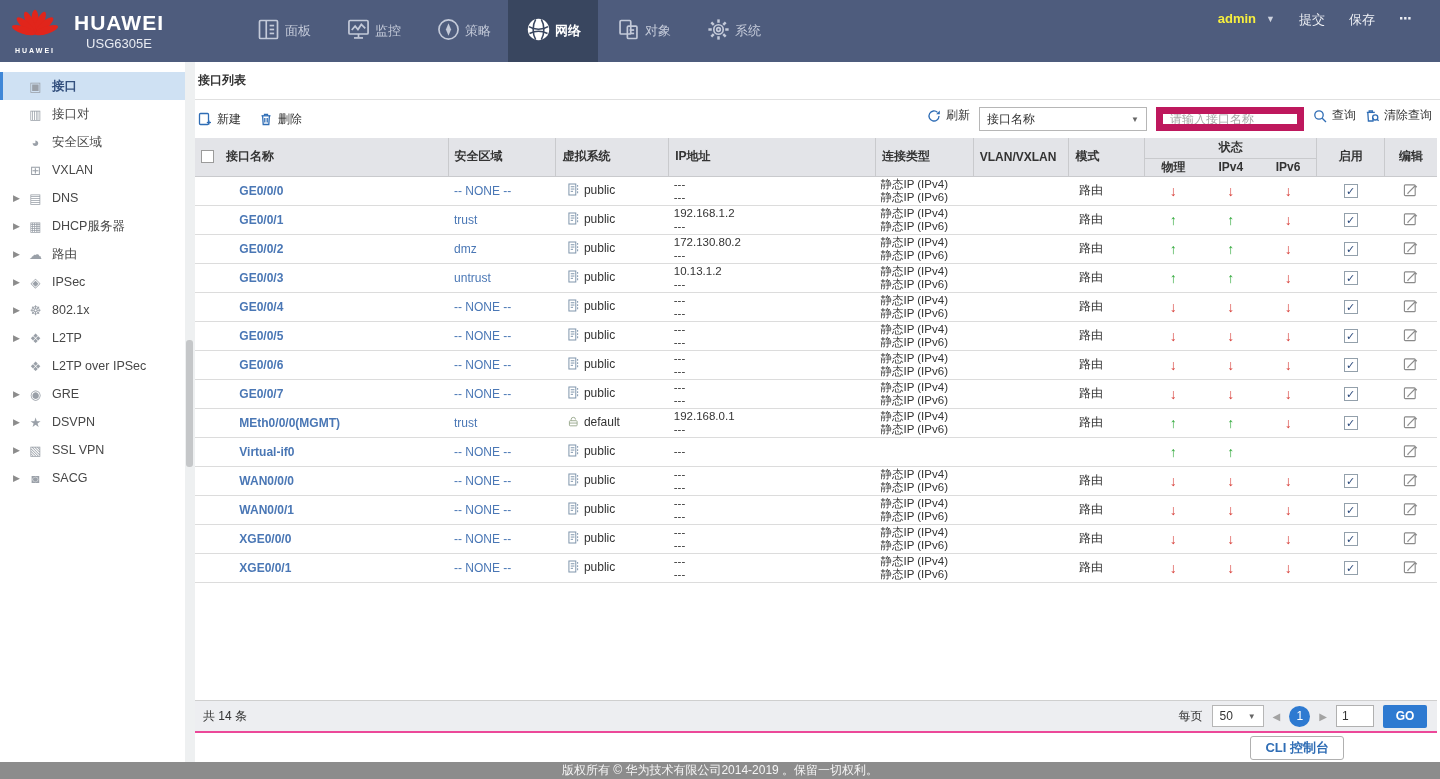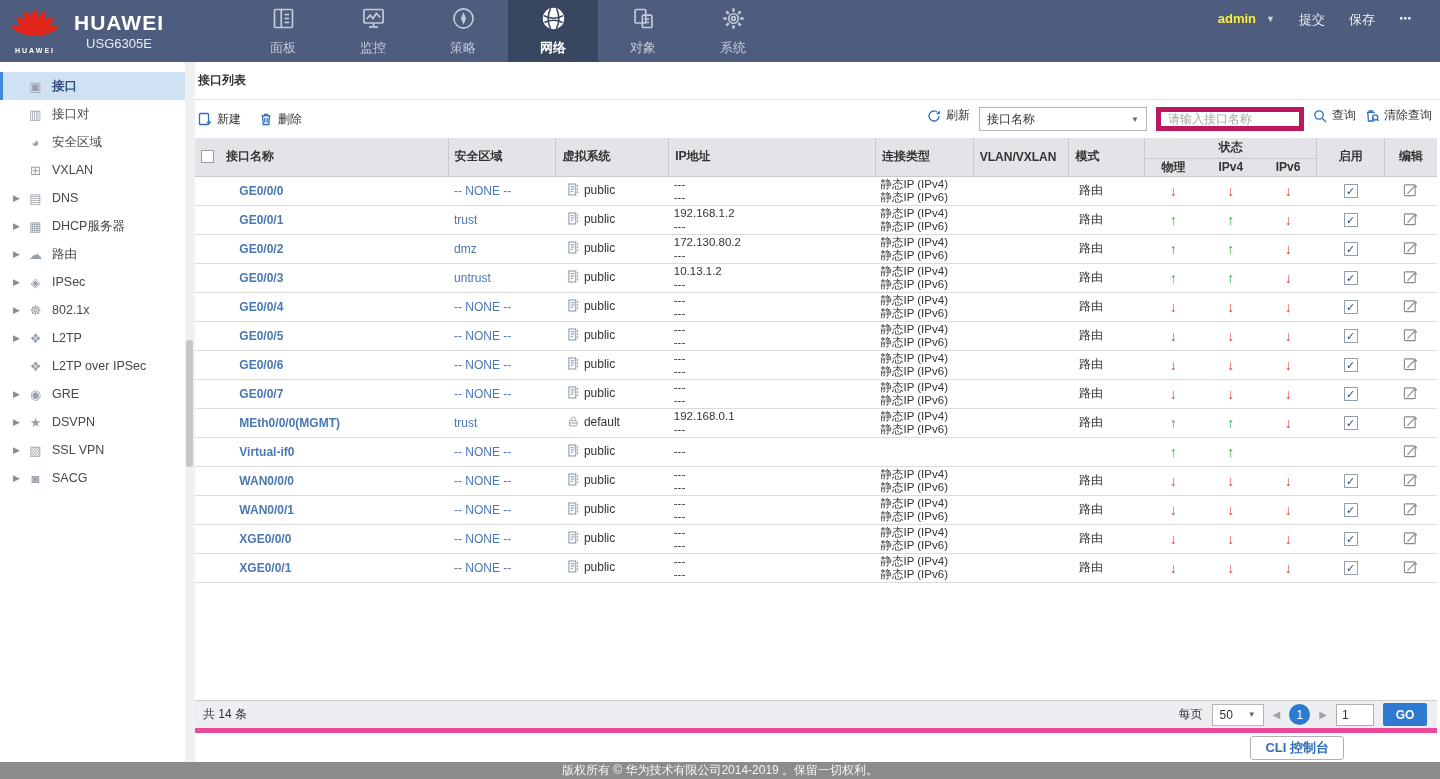--- a/index.html
+++ b/index.html
@@ -9,21 +9,21 @@
 
   
   .topbar { height:62px; background:#4e5c7d; display:flex; align-items:stretch; color:#fff; flex:0 0 62px; }
   .brand { display:flex; align-items:center; gap:16px; width:238px; padding-left:12px; }
   .logo-block { display:flex; flex-direction:column; align-items:center; }
   .logo-block svg { width:46px; height:38px; }
   .logo-caption { font-size:7px; font-weight:bold; letter-spacing:2px; color:#fff; margin-top:1px; }
   .brand-name { font-size:21px; font-weight:bold; letter-spacing:1px; line-height:1.1; }
   .brand-model { font-size:13px; color:#e9ecf3; margin-top:2px;text-align:center; }
   .mainnav { display:flex; }
-  .nav-item { width:90px; display:flex; flex-direction:column; align-items:center; justify-content:center; gap:3px; color:#c4cad9; cursor:pointer; }
+  .nav-item { width:90px; display:flex; flex-direction:row; align-items:center; justify-content:center; gap:3px; color:#c4cad9; cursor:pointer; }
   .nav-item .nav-ic svg { width:27px; height:27px; stroke:currentColor; fill:none; stroke-width:1.5; }
   .nav-item.active { background:#39465f; color:#fff; }
   .nav-label { font-size:13px; }
   .nav-item.active .nav-label { font-weight:bold; }
   .topbar-right { margin-left:auto; display:flex; align-items:flex-start; padding-top:11px; gap:24px; padding-right:26px; font-size:13px; }
   .admin-menu { color:#f7ef3e; font-weight:bold; cursor:pointer; display:flex; gap:10px; align-items:center; }
   .admin-caret { color:#cdd2de; font-size:9px; }
   .top-action { color:#eef0f5; cursor:pointer; }
   .more-menu { color:#eef0f5; cursor:pointer; letter-spacing:2px; font-weight:bold; }
 
@@ -48,21 +48,21 @@
   .content { flex:1 1 auto; display:flex; flex-direction:column; background:#fff; min-width:0; }
   .title-bar { height:38px; line-height:37px; padding-left:13px; font-size:12px; font-weight:bold; color:#333; border-bottom:1px solid #e0e0e0; flex:0 0 38px; }
   .toolbar { height:38px; flex:0 0 38px; display:flex; align-items:center; padding:0 8px 0 13px; }
   .tool-left { display:flex; gap:18px; align-items:center; }
   .tool-btn { display:flex; align-items:center; gap:5px; font-size:12px; color:#333; cursor:pointer; }
   .tool-btn svg { width:14px; height:14px; stroke:#2f6db5; fill:none; stroke-width:1.3; }
   .tool-right { margin-left:auto; display:flex; align-items:flex-start; gap:9px; }
   .select-box { height:24px; border:1px solid #b6b6b6; background:#fff; display:flex; align-items:center; justify-content:space-between; font-size:12px; color:#333; padding:0 7px; cursor:pointer; }
   .filter-select { width:168px; }
   .caret { font-size:8px; color:#666; }
-  .search-input { width:148px; height:24px; border:5px solid #be185d; font-size:12px; padding:0 7px; color:#333; }
+  .search-input { width:148px; height:24px; border:7px solid #be185d; font-size:12px; padding:0 7px; color:#333; }
   .search-input::placeholder { color:#a8a8a8; }
 
   
   .table-wrap { margin:0 3px 0 8px; }
   table { width:100%; border-collapse:collapse; table-layout:fixed; }
   thead th { background:#e3e4e8; font-size:12px; color:#333; font-weight:bold; border-bottom:1px solid #c9cacd; text-align:left; padding-left:6px; }
   thead tr.h1 th { height:20px; }
   thead tr.h2 th { height:17px; border-top:1px solid #c9cacd; text-align:center; padding-left:0; }
   thead th.sep { border-left:1px solid #c9cacd; }
   thead th.ctr { text-align:center; padding-left:0; }
@@ -82,21 +82,21 @@
   td.c-mode { padding-left:10px; }
   td.c-st { text-align:center; }
   .arr { font-weight:bold; font-size:14px; }
   .arr.up { color:#2ea838; }
   .arr.down { color:#d8403a; }
   td.c-en, td.c-edit { text-align:center; }
   .chk { display:inline-block; width:14px; height:14px; border:1px solid #93a0ab; background:#fff; line-height:12px; text-align:center; font-size:11px; color:#2c4a7c; font-weight:bold; cursor:pointer; }
   .edit-ic svg { width:15px; height:15px; stroke:#8a8a8a; fill:none; stroke-width:1.2; cursor:pointer; }
 
   
-  .summary-bar { margin:auto 3px 0 8px; height:33px; flex:0 0 33px; background:#edeef1; border-top:1px solid #cfcfcf; border-bottom:5px solid #ec4899; display:flex; align-items:center; font-size:12px; color:#333; padding:0 10px; }
+  .summary-bar { margin:auto 3px 0 8px; height:33px; flex:0 0 33px; background:#edeef1; border-top:1px solid #cfcfcf; border-bottom:2px solid #ec4899; display:flex; align-items:center; font-size:12px; color:#333; padding:0 10px; }
   .pager { margin-left:auto; display:flex; align-items:center; gap:9px; }
   .perpage-select { width:52px; height:22px; }
   .pg-arrow { color:#a3a3a3; font-size:10px; cursor:pointer; }
   .pg-current { width:21px; height:21px; border-radius:50%; background:#2e7ad1; color:#fff; font-size:12px; display:flex; align-items:center; justify-content:center; cursor:pointer; }
   .goto-input { width:38px; height:22px; border:1px solid #b0b0b0; font-size:12px; padding:0 5px; color:#333; }
   .go-btn { width:44px; height:23px; background:#2e7ad1; color:#fff; font-size:12px; font-weight:bold; border:none; border-radius:2px; cursor:pointer; }
 
   .cli-row { height:29px; flex:0 0 29px; display:flex; justify-content:flex-end; align-items:center; padding-right:96px; }
   .cli-btn { height:24px; padding:0 14px; background:#fff; border:1px solid #b0b0b0; border-radius:3px; color:#2f6db5; font-weight:bold; font-size:13px; cursor:pointer; }
 

